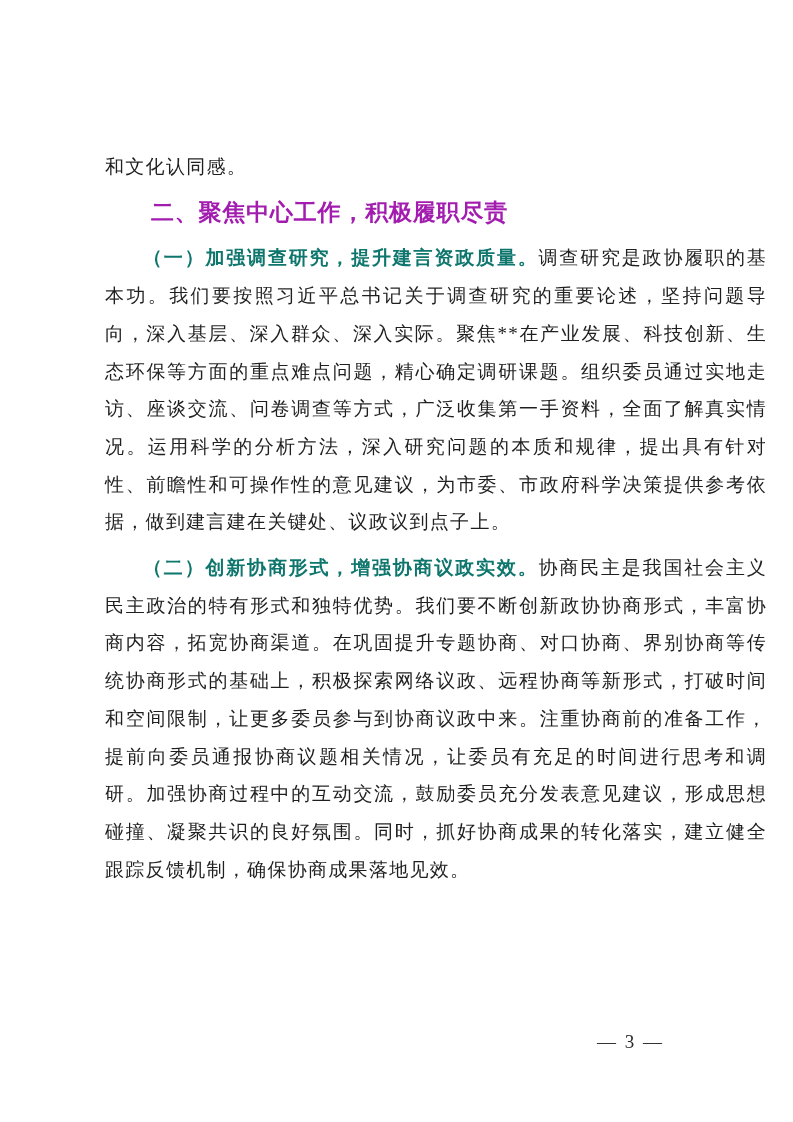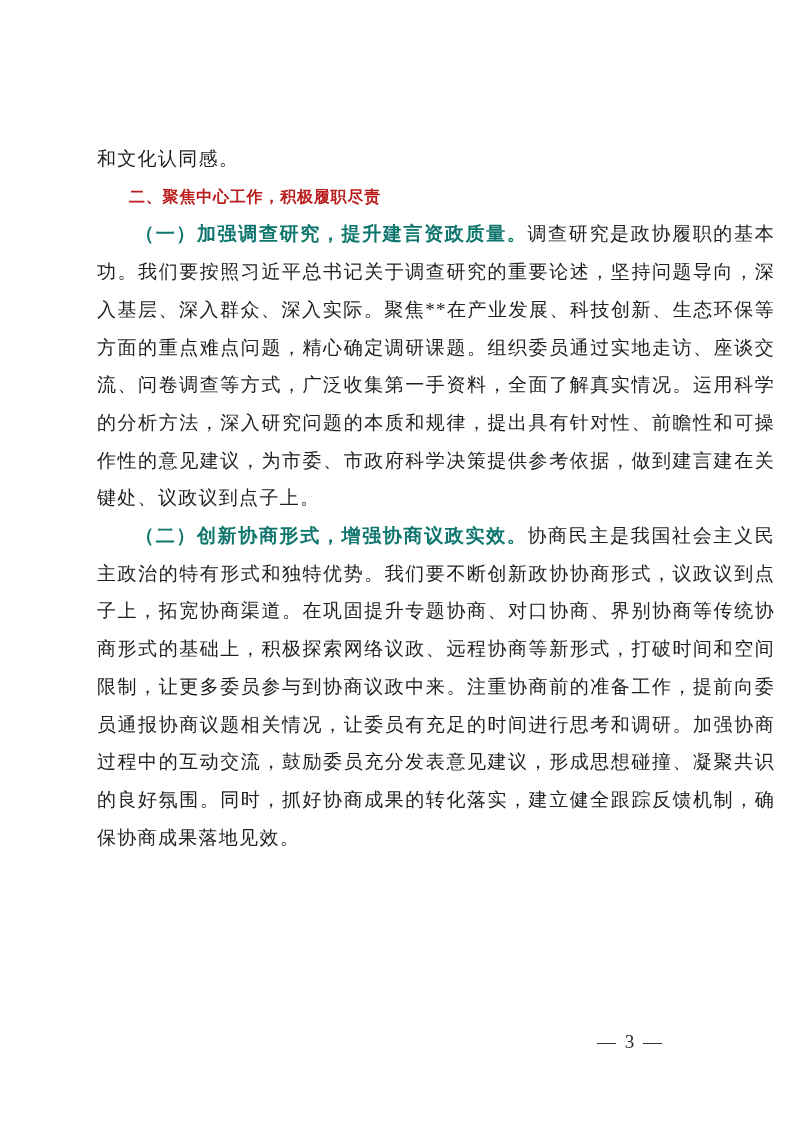--- a/index.html
+++ b/index.html
@@ -20,37 +20,37 @@
     position: absolute;
     left: 97px;
     top: 140px;
     width: 678px;
     font-size: 19px;
     line-height: 37.7px;
     letter-spacing: 1.3px;
     text-align: justify;
   }
   .content p {
-    margin: 0;
+    margin: 8px;
     padding: 0;
     text-indent: 2em;
   }
   p.continuation {
     text-indent: 0;
   }
   .heading {
     margin: 0;
     padding: 0;
     text-indent: 2em;
     text-align: left;
     font-family: "Liberation Sans", "DejaVu Sans", sans-serif;
     font-weight: 700;
-    font-size: 16px;
+    font-size: 23px;
     letter-spacing: 0.8px;
-    color: #b91c1c;
+    color: #a21caf;
     line-height: 37.7px;
   }
   .lead {
     font-weight: 700;
     color: #0f766e;
   }
   .page-number {
     position: absolute;
     left: 597px;
     top: 1031px;
@@ -66,18 +66,18 @@
 <div class="page">
   <div class="content">
 
     <p class="continuation">和文化认同感。</p>
 
     <p class="heading">二、聚焦中心工作，积极履职尽责</p>
 
 
     <p><span class="lead">（一）加强调查研究，提升建言资政质量。</span><span>调查研究是政协履职的基本功。我们要按照习近平总书记关于调查研究的重要论述，坚持问题导向，深入基层、深入群众、深入实际。聚焦**在产业发展、科技创新、生态环保等方面的重点难点问题，精心确定调研课题。组织委员通过实地走访、座谈交流、问卷调查等方式，广泛收集第一手资料，全面了解真实情况。运用科学的分析方法，深入研究问题的本质和规律，提出具有针对性、前瞻性和可操作性的意见建议，为市委、市政府科学决策提供参考依据，做到建言建在关键处、议政议到点子上。</span></p>
 
-    <p><span class="lead">（二）创新协商形式，增强协商议政实效。</span><span>协商民主是我国社会主义民主政治的特有形式和独特优势。我们要不断创新政协协商形式，议政议到点子上，拓宽协商渠道。在巩固提升专题协商、对口协商、界别协商等传统协商形式的基础上，积极探索网络议政、远程协商等新形式，打破时间和空间限制，让更多委员参与到协商议政中来。注重协商前的准备工作，提前向委员通报协商议题相关情况，让委员有充足的时间进行思考和调研。加强协商过程中的互动交流，鼓励委员充分发表意见建议，形成思想碰撞、凝聚共识的良好氛围。同时，抓好协商成果的转化落实，建立健全跟踪反馈机制，确保协商成果落地见效。</span></p>
+    <p><span class="lead">（二）创新协商形式，增强协商议政实效。</span><span>协商民主是我国社会主义民主政治的特有形式和独特优势。我们要不断创新政协协商形式，丰富协商内容，拓宽协商渠道。在巩固提升专题协商、对口协商、界别协商等传统协商形式的基础上，积极探索网络议政、远程协商等新形式，打破时间和空间限制，让更多委员参与到协商议政中来。注重协商前的准备工作，提前向委员通报协商议题相关情况，让委员有充足的时间进行思考和调研。加强协商过程中的互动交流，鼓励委员充分发表意见建议，形成思想碰撞、凝聚共识的良好氛围。同时，抓好协商成果的转化落实，建立健全跟踪反馈机制，确保协商成果落地见效。</span></p>
 
   </div>
 
   <div class="page-number">— 3 —</div>
 </div>
 
 </body></html>

